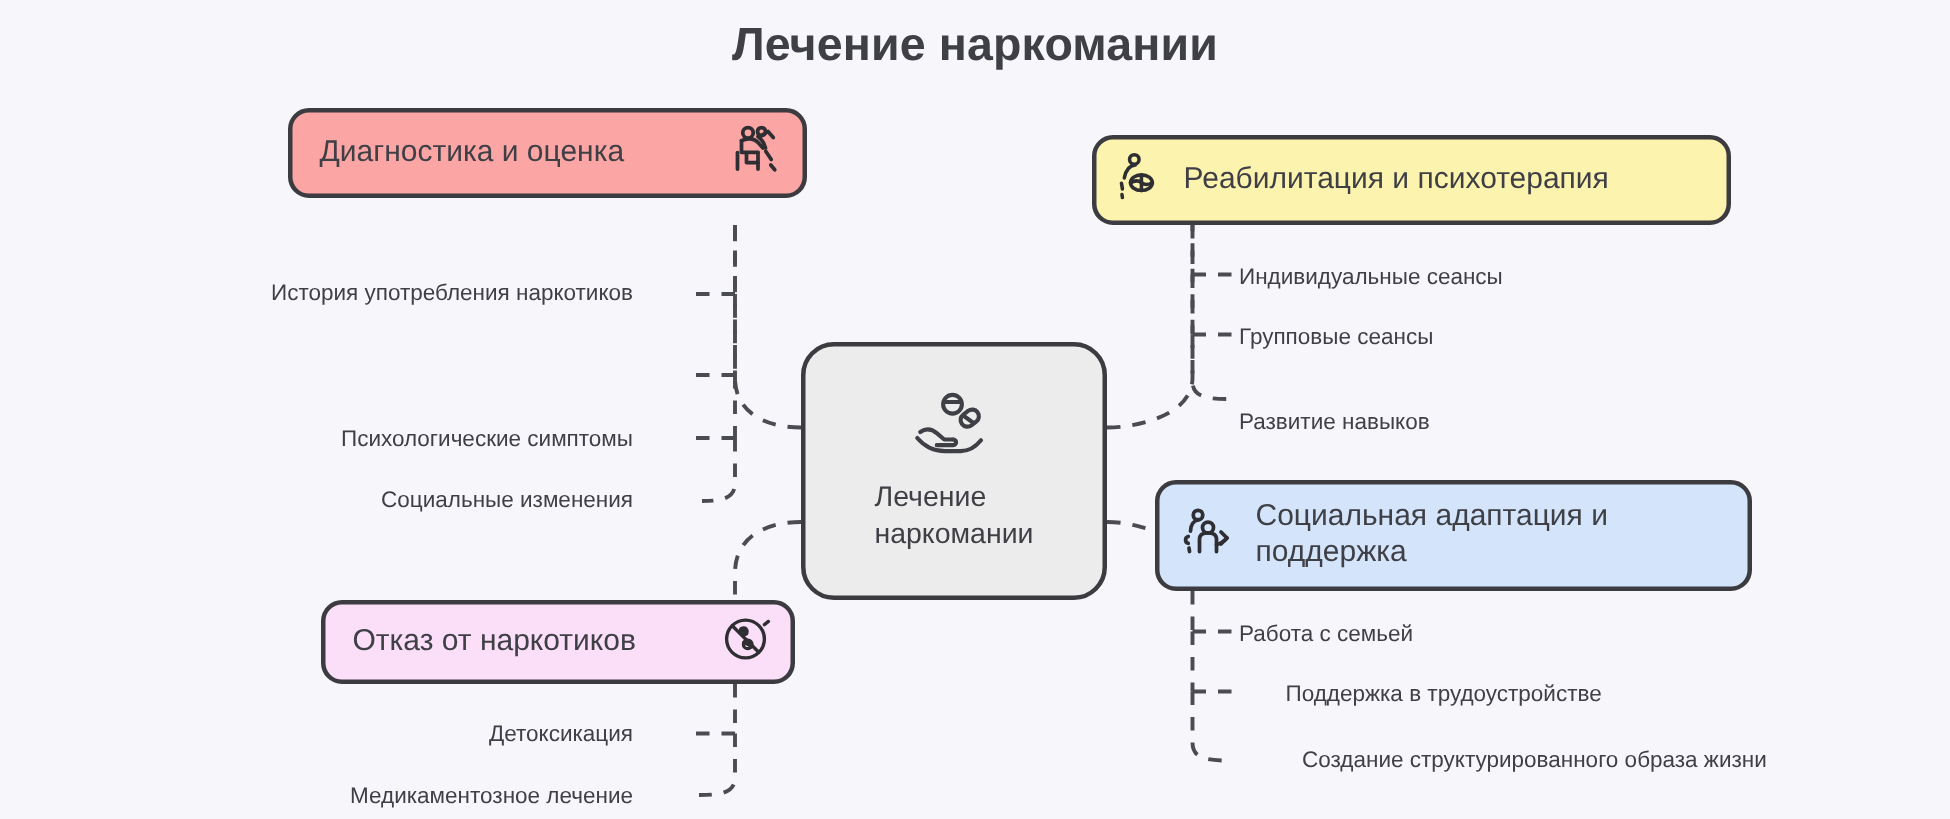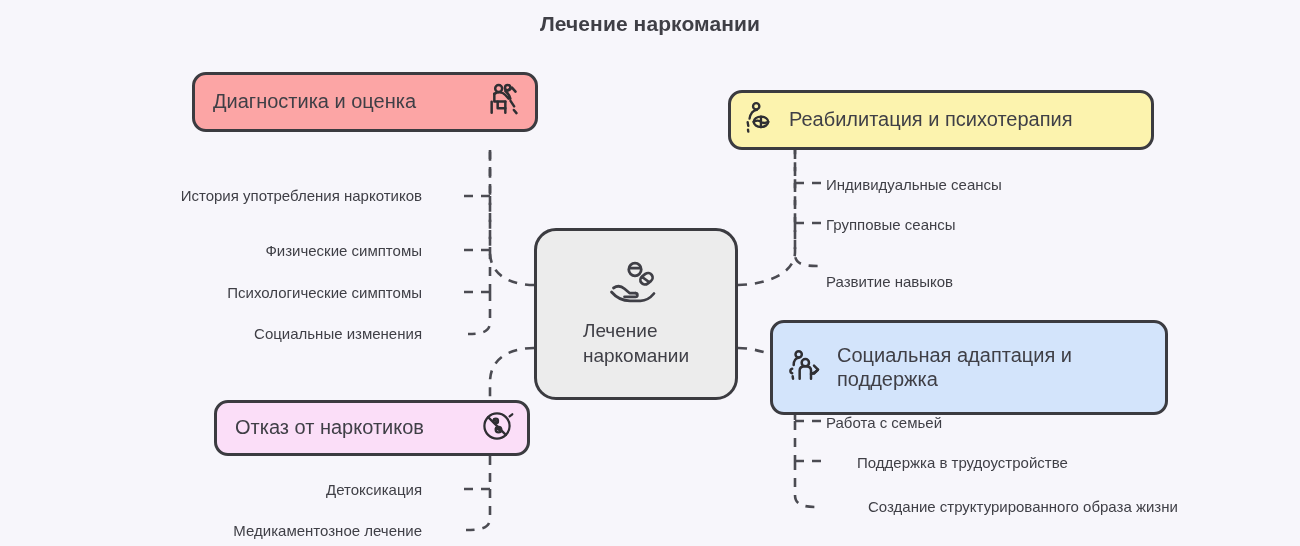--- a/index.html
+++ b/index.html
@@ -32,21 +32,21 @@
     pointer-events: none;
   }
 
   
   .title {
     position: absolute;
     top: 12px;
     left: 0;
     width: 1300px;
     text-align: center;
-    font-size: 21px;
+    font-size: 31px;
     font-weight: bold;
     color: #3f3f46;
     letter-spacing: .1px;
   }
 
   
   .node {
     position: absolute;
     border: 3px solid #3b3b40;
     border-radius: 14px;
@@ -88,21 +88,21 @@
   #node-refusal {
     left: 214px; top: 400px;
     width: 316px; height: 56px;
     background: #fbdef8;
     padding: 0 12px 0 18px;
     justify-content: space-between;
   }
 
   #node-social {
     left: 770px; top: 320px;
-    width: 398px; height: 95px;
+    width: 398px; height: 74px;
     background: #d3e4fb;
     padding: 0 28px 0 12px;
     gap: 12px;
   }
 
   
   #node-center {
     left: 534px; top: 228px;
     width: 204px; height: 172px;
     background: #ececec;
@@ -184,21 +184,20 @@
         <path d="M5.6 8.3 l0 4.6 l6.6 0"></path>
         <path d="M4 13 l0 6.6"></path>
         <path d="M7.6 13 l0 4 l4.6 0"></path>
         <path d="M12.2 13 l0 6.6"></path>
         <path d="M15.3 12.5 l2.2 3.3 M17.3 18 l1.6 1.9"></path>
       </svg>
     </span>
   </div>
 
   <div class="leaf right-align" style="left:122px; top:186px; width:300px;">История употребления наркотиков</div>
-  <div class="leaf right-align" style="left:122px; top:241px; width:300px;">Физические симптомы</div>
   <div class="leaf right-align" style="left:122px; top:283px; width:300px;">Психологические симптомы</div>
   <div class="leaf right-align" style="left:122px; top:324px; width:300px;">Социальные изменения</div>
 
   <div class="node" id="node-rehab">
     <span class="nicon">
       <svg width="38" height="38" viewBox="0 0 24 24" fill="none" stroke="currentColor" stroke-width="1.5" stroke-linecap="round" stroke-linejoin="round">
         <circle cx="9.6" cy="4.6" r="2"></circle>
         <path d="M5.4 12.4 c0.6 -3.2 2.3 -5.2 4.6 -5.5"></path>
         <path d="M4.2 14.6 l0.4 2.4"></path>
         <path d="M4.4 19.4 l0.2 1.2"></path>

